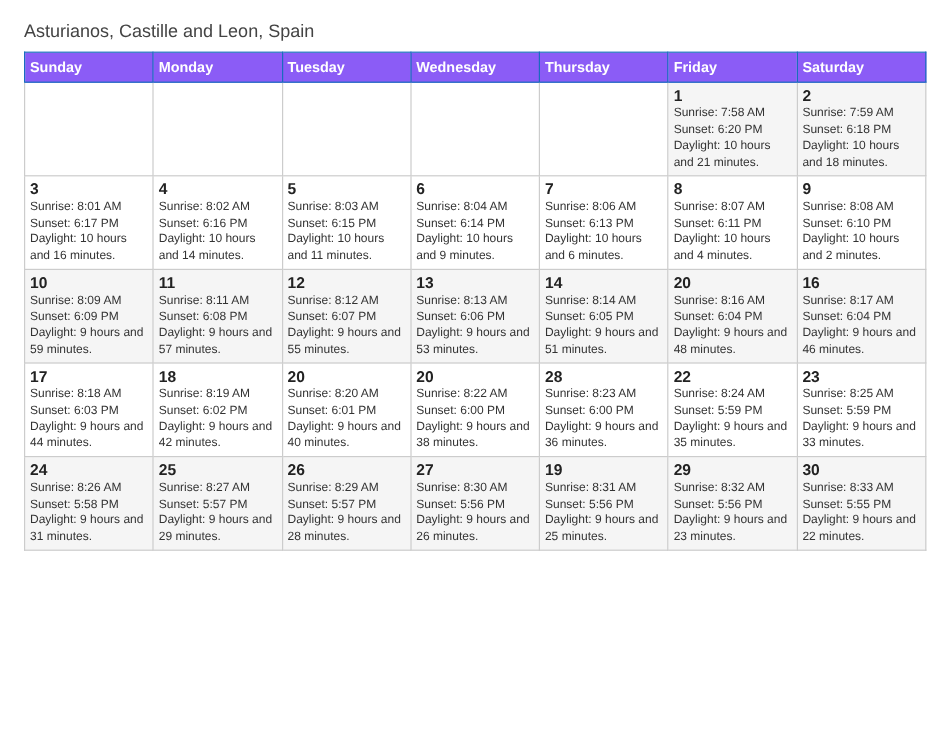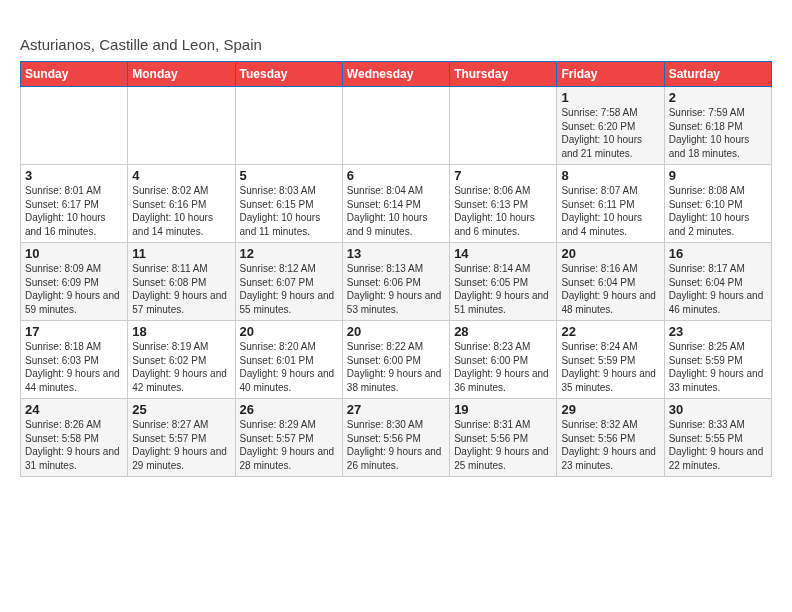--- a/index.html
+++ b/index.html
@@ -46,29 +46,29 @@
     }
     .month-title {
       font-size: 36px;
       font-weight: bold;
       color: #222;
       line-height: 1.1;
     }
     .subtitle {
       font-size: 15px;
       color: #444;
-      margin-top: 20px;
+      margin-top: 2px;
     }
     table {
       width: 100%;
       border-collapse: collapse;
       table-layout: fixed;
     }
     thead th {
-      background: #ef4444;
+      background: #8b5cf6;
       color: #fff;
       font-size: 12px;
       font-weight: bold;
       padding: 5px 4px;
       text-align: left;
       border: 1px solid #1a6bbf;
     }
     tbody td {
       border: 1px solid #ccc;
       vertical-align: top;

